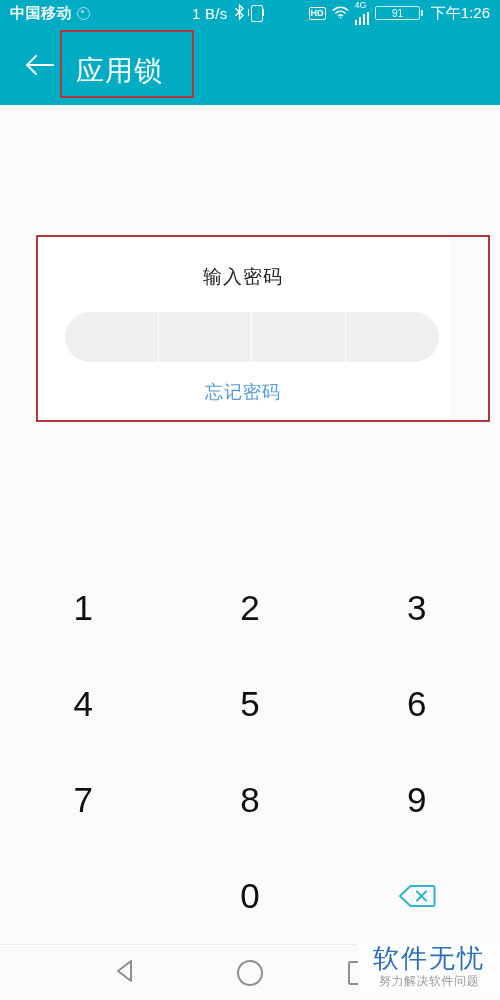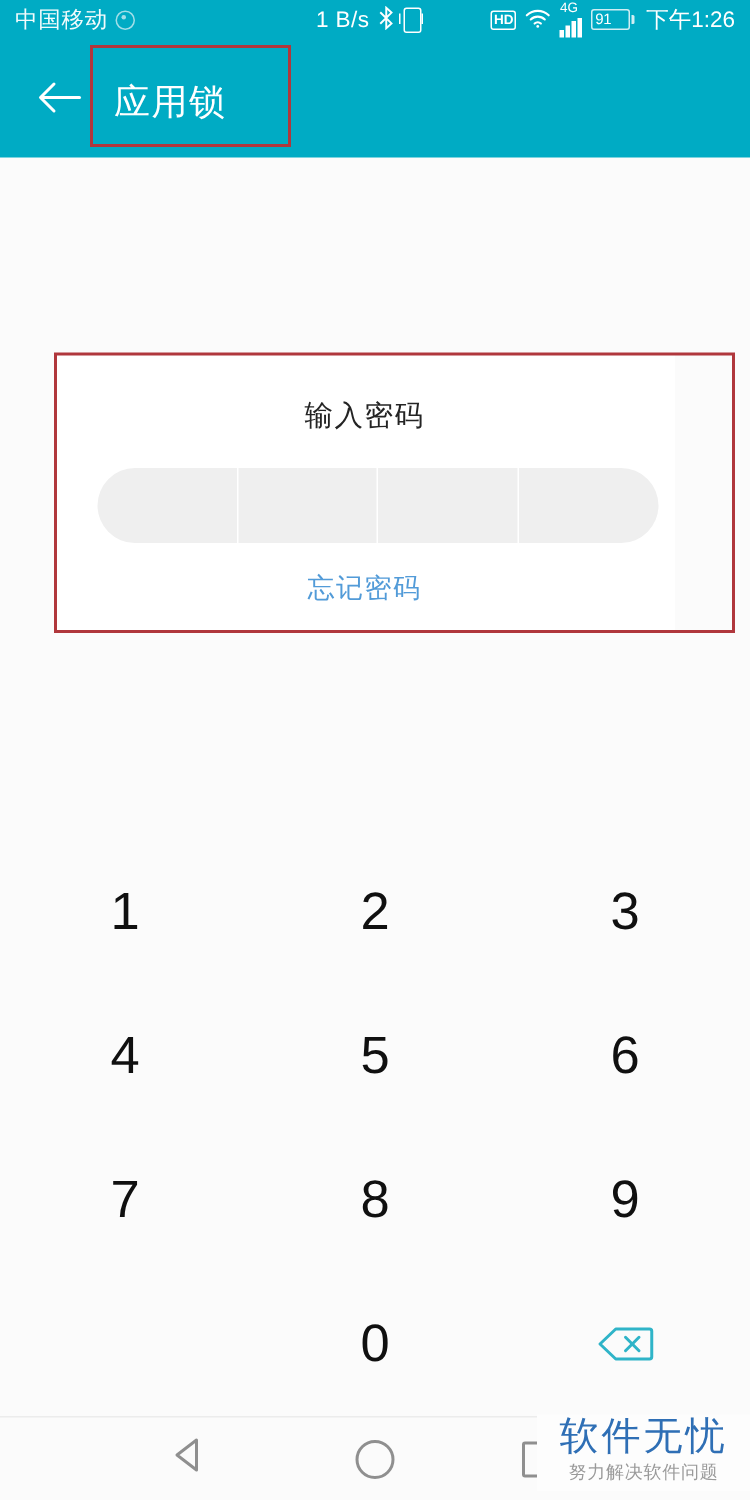--- a/index.html
+++ b/index.html
@@ -27,20 +27,21 @@
     align-items: center;
     justify-content: space-between;
     padding: 0 10px;
     box-sizing: border-box;
     color: #ffffff;
   }
   .sb-left {
     display: flex;
     align-items: center;
     gap: 5px;
+    font-weight: bold;
   }
   .carrier {
     font-size: 15px;
     color: #f2fbfc;
     letter-spacing: 0.5px;
   }
   .carrier-dot {
     width: 11px; height: 11px;
     border-radius: 50%;
     border: 1.5px solid #bfe8ef;
@@ -125,22 +126,22 @@
     display: flex;
     align-items: center;
   }
   .battery-body {
     border: 1.5px solid #cfeef3;
     border-radius: 2px;
     height: 14px;
     min-width: 26px;
     display: flex;
     align-items: center;
-    justify-content: flex-start;
-    padding: 0 2px;
+    justify-content: flex-end;
+    padding: 0 16px;
     box-sizing: border-box;
   }
   .battery-txt {
     font-size: 10px;
     color: #ffffff;
     letter-spacing: -.2px;
   }
   .battery-cap {
     width: 2px; height: 6px;
     background: #cfeef3;
@@ -168,21 +169,21 @@
     width: 44px;
     height: 40px;
     display: flex;
     align-items: center;
     justify-content: center;
   }
   .appbar-title {
     position: absolute;
     left: 76px;
     top: 26px;
-    font-size: 24px;
+    font-size: 28px;
     color: #ffffff;
     letter-spacing: 1px;
     font-family: Liberation Serif, serif;
   }
 
   
   .annot {
     position: absolute;
     border: 2.5px solid #b0373c;
     box-sizing: border-box;

